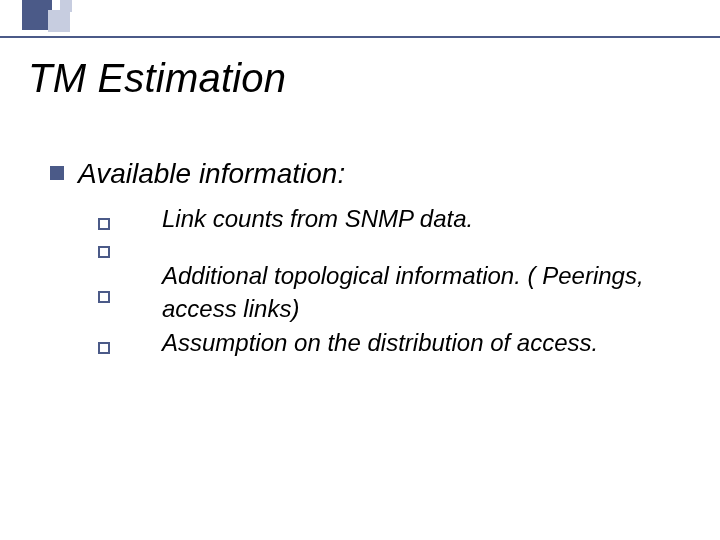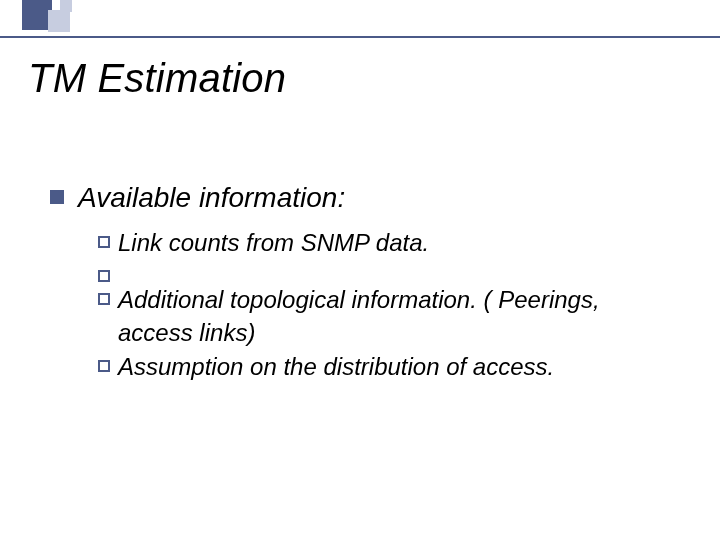--- a/index.html
+++ b/index.html
@@ -46,42 +46,42 @@
   .content {
     position: absolute;
     top: 156px;
     left: 50px;
     width: 620px;
   }
   .lvl1 {
     display: flex;
     align-items: flex-start;
     margin-bottom: 12px;
-    margin-top: 24px;
   }
   .lvl1 .bullet {
     width: 14px;
     height: 14px;
     background: #4b5a88;
     flex: 0 0 auto;
     margin-top: 10px;
     margin-right: 14px;
   }
   .lvl1 .text {
     font-size: 28px;
     line-height: 1.25;
   }
   .sublist {
     margin-left: 48px;
     margin-top: 6px;
   }
   .lvl2 {
     display: flex;
-    align-items: flex-start;
+    align-items: center;
     margin-bottom: 2px;
+    gap: 44px;
   }
   .lvl2 .bullet {
     width: 12px;
     height: 12px;
     border: 2px solid #4b5a88;
     background: transparent;
     flex: 0 0 auto;
     margin-top: 9px;
     margin-right: 8px;
   }

